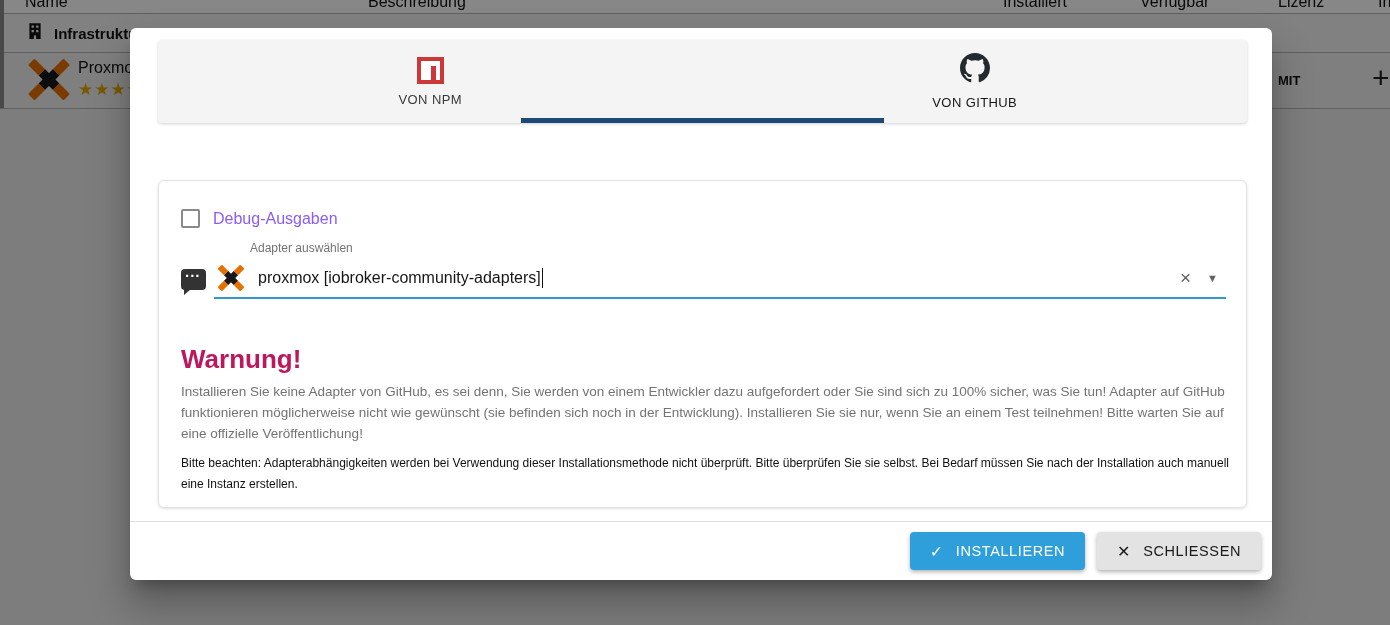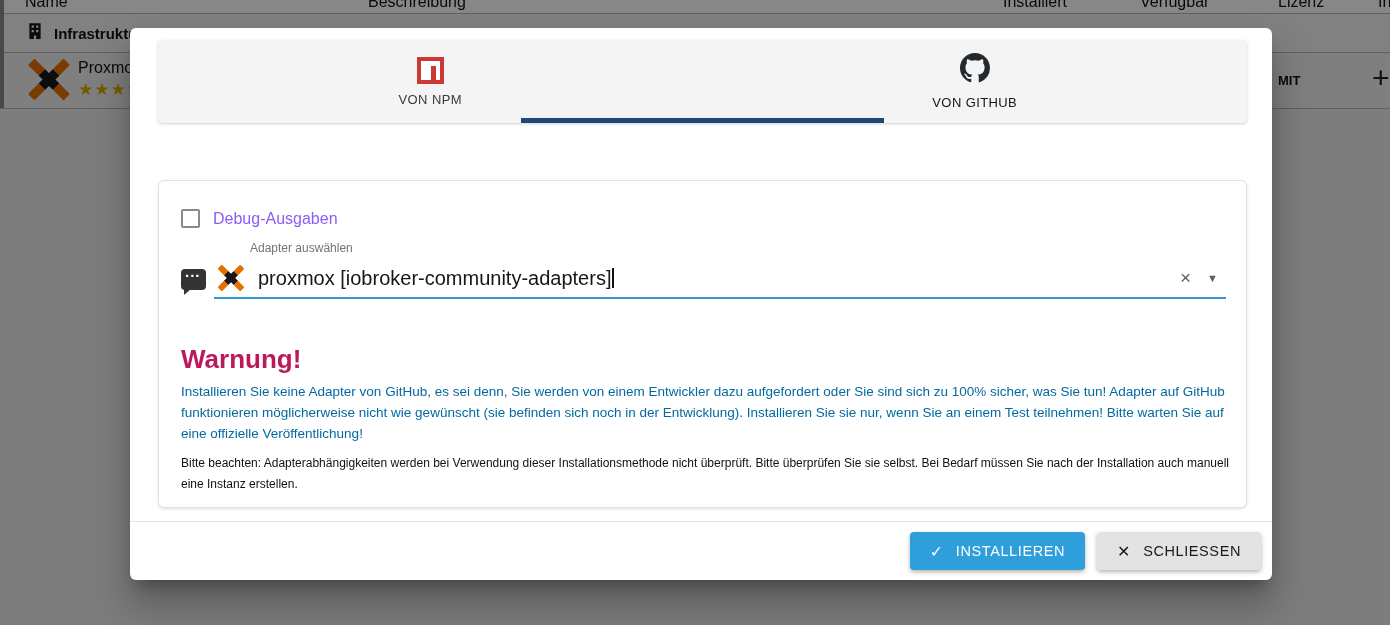--- a/index.html
+++ b/index.html
@@ -67,28 +67,28 @@
   .select-label { position:absolute; left:55px; top:60px; font-size:12px; color:#737373;margin-left:36px; }
 
   .select-row { position:absolute; left:22px; top:78px; right:20px; height:40px; display:flex; align-items:center; }
   .chat-icon { width:25px; height:21px; background:#333; border-radius:4px; position:relative; flex:0 0 auto; }
   .chat-icon::before { content:"..."; position:absolute; left:4px; top:-6px; color:#fff; font-size:15px; font-weight:bold; letter-spacing:1px; }
   .chat-icon::after { content:""; position:absolute; left:3px; bottom:-5px; border-left:7px solid #333; border-bottom:6px solid transparent; }
   .select-field { flex:1; margin-left:8px; height:40px; border-bottom:2px solid #3399cc;
                   display:flex; align-items:center; position:relative; }
   .px-logo-sm { width:26px; height:26px; position:relative; margin-left:4px; flex:0 0 auto; }
   .px-logo-sm .px-bar { left:-3px; top:10px; width:32px; height:6px; }
-  .select-value { margin-left:14px; font-size:20px; color:#161616; white-space:nowrap; }
+  .select-value { margin-left:14px; font-size:16px; color:#161616; white-space:nowrap; }
   .caret { display:inline-block; width:1.5px; height:20px; background:#111; vertical-align:middle; margin-left:1px; }
   .spacer { flex:1; }
   .clear-x { font-size:19px; color:#616161; cursor:pointer; margin-right:16px; }
   .dd-arrow { font-size:11px; color:#616161; cursor:pointer; margin-right:8px; }
 
   .warn-head { position:absolute; left:22px; top:163px; font-size:26px; font-weight:bold; color:#be185d; }
-  .warn-text { position:absolute; left:22px; top:200px; right:14px; font-size:13.5px; line-height:21px; color:#0369a1; }
+  .warn-text { position:absolute; left:22px; top:200px; right:14px; font-size:13.5px; line-height:21px; color:#737373; }
   .warn-note { position:absolute; left:22px; top:272px; right:14px; font-size:12px; line-height:21px; color:#111; }
 
   
   .footer-divider { position:absolute; left:0; right:0; bottom:58px; height:1px; background:#e0e0e0; }
   .footer { position:absolute; left:0; right:0; bottom:0; height:58px; display:flex; align-items:center;
             justify-content:flex-end; padding-right:11px; gap:12px; }
   .btn { height:38px; border:none; border-radius:4px; font-family:"Liberation Sans",sans-serif;
          font-size:14.5px; font-weight:500; letter-spacing:.6px; display:flex; align-items:center;
          cursor:pointer; box-shadow:0 2px 4px rgba(0,0,0,.3); padding:0 20px; }
   .btn .bicon { margin-right:12px; font-size:16px; }

